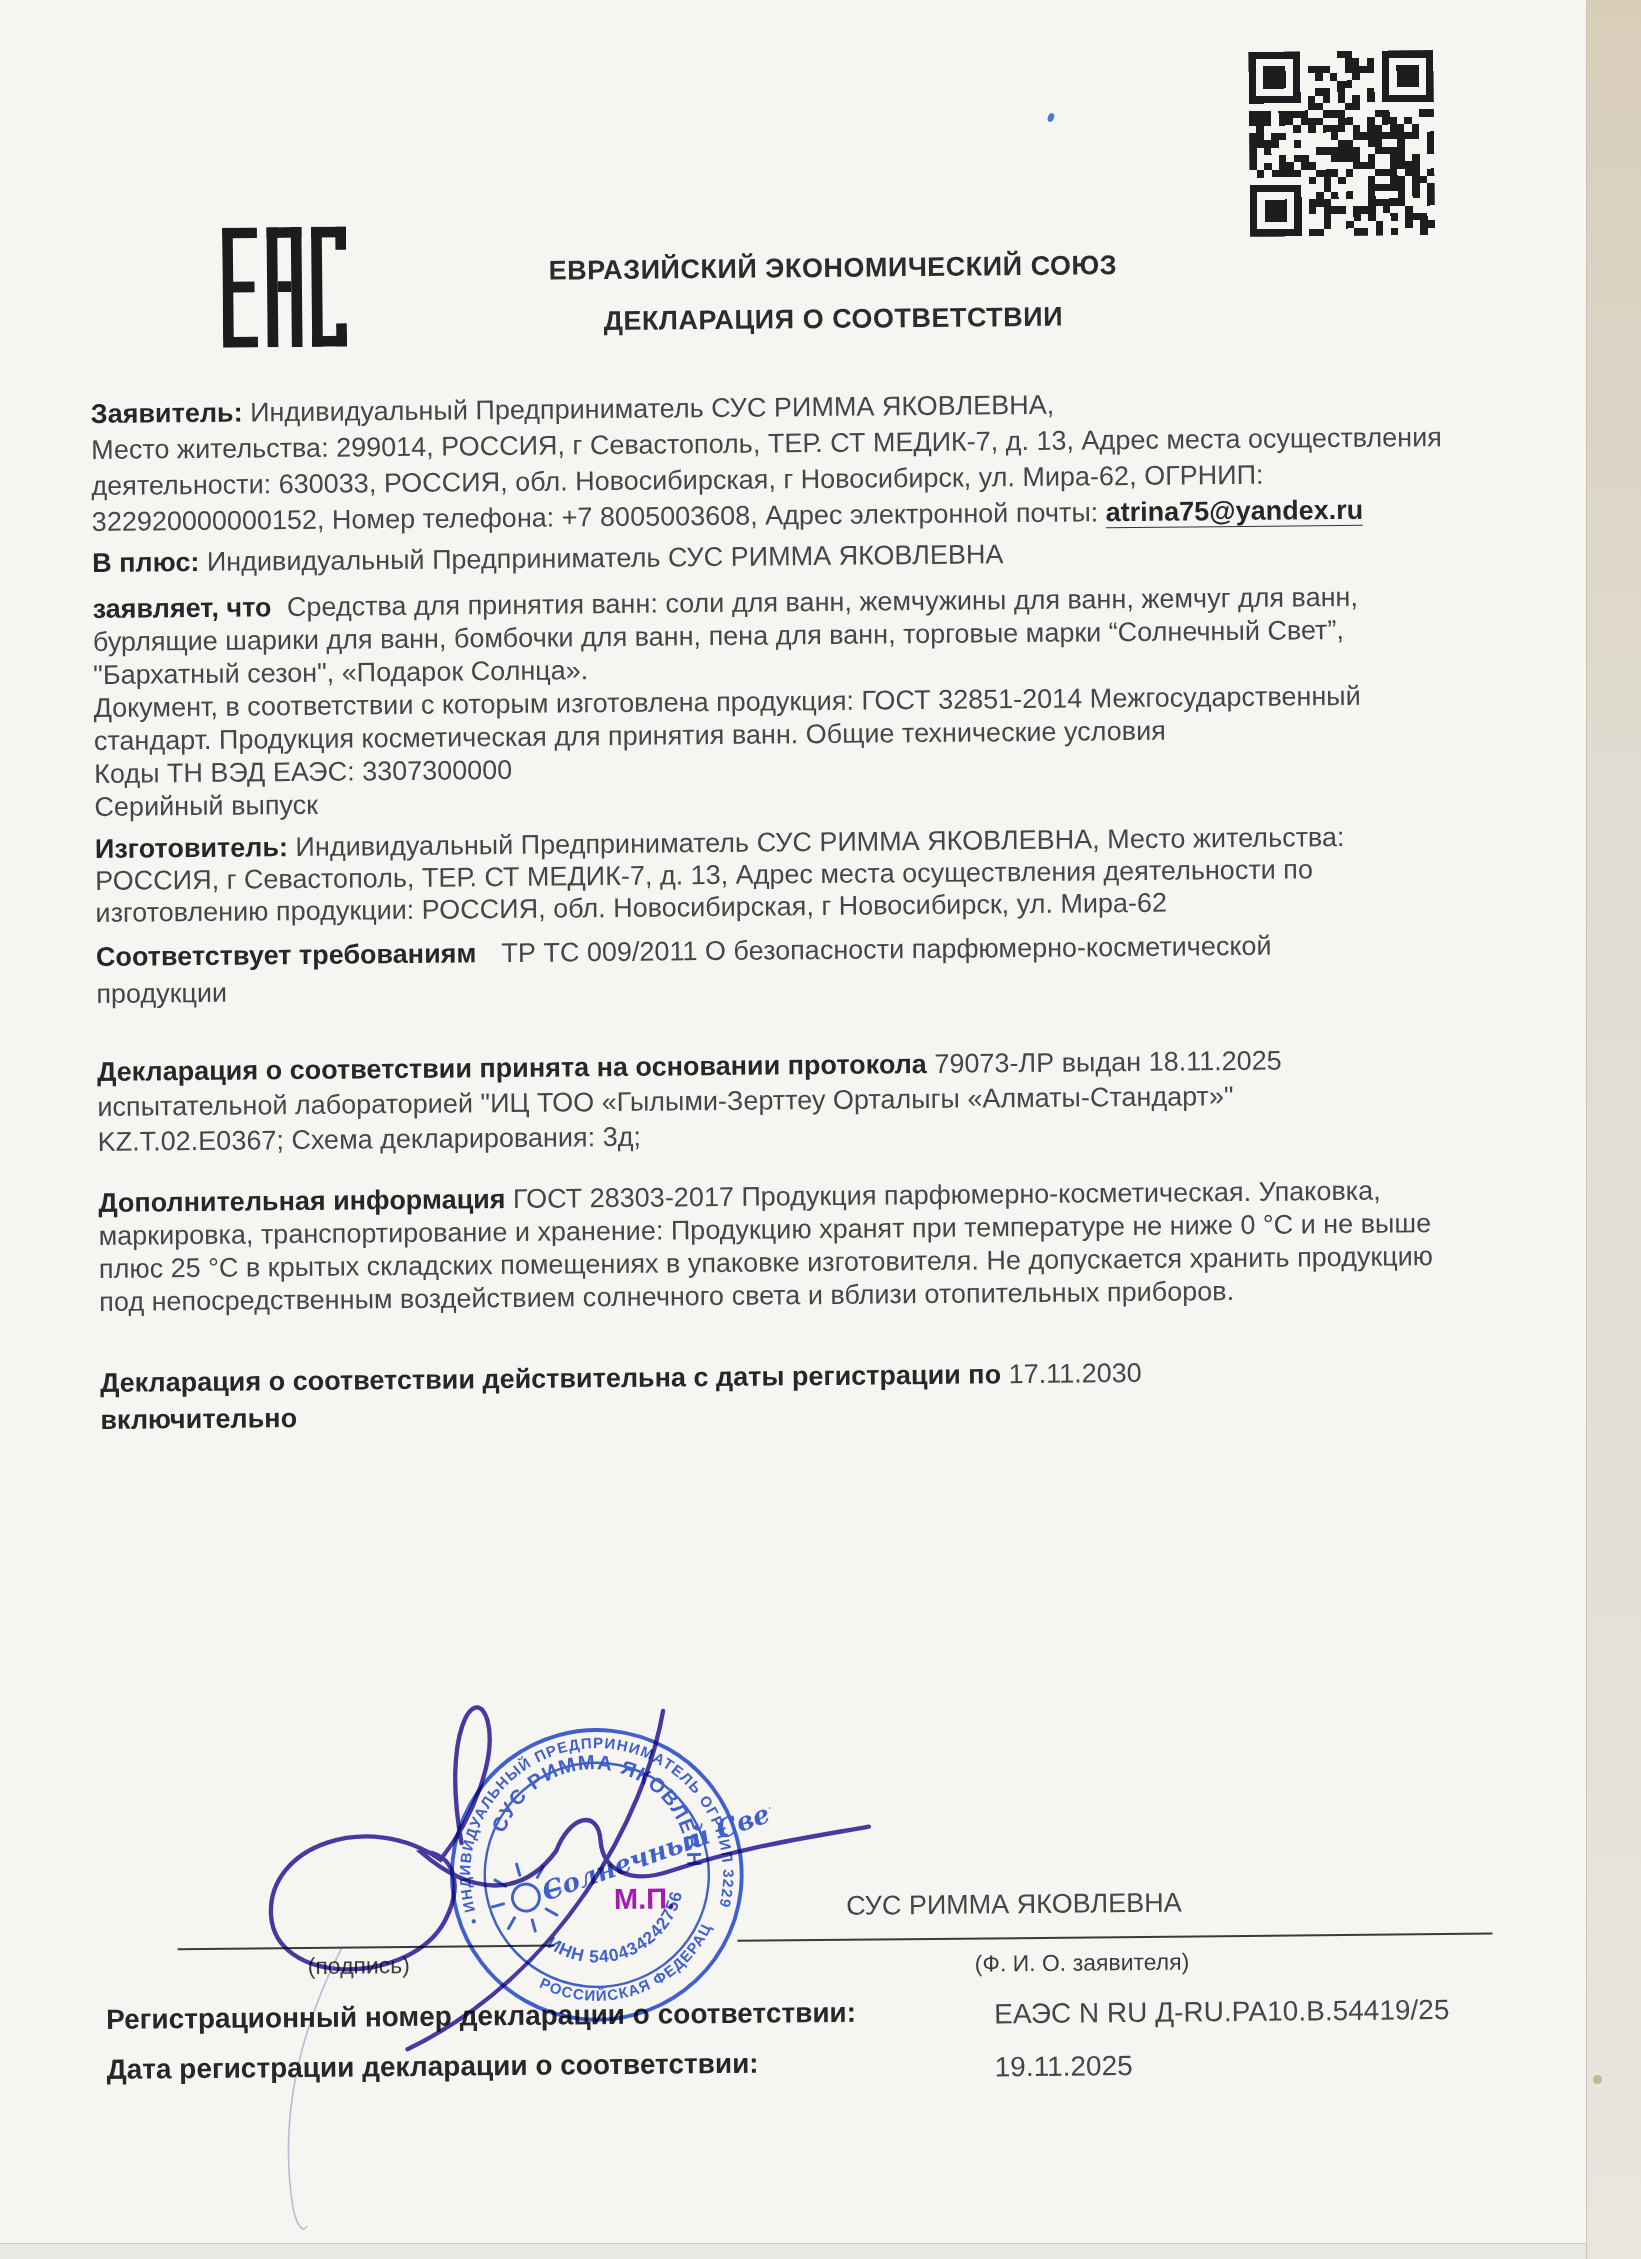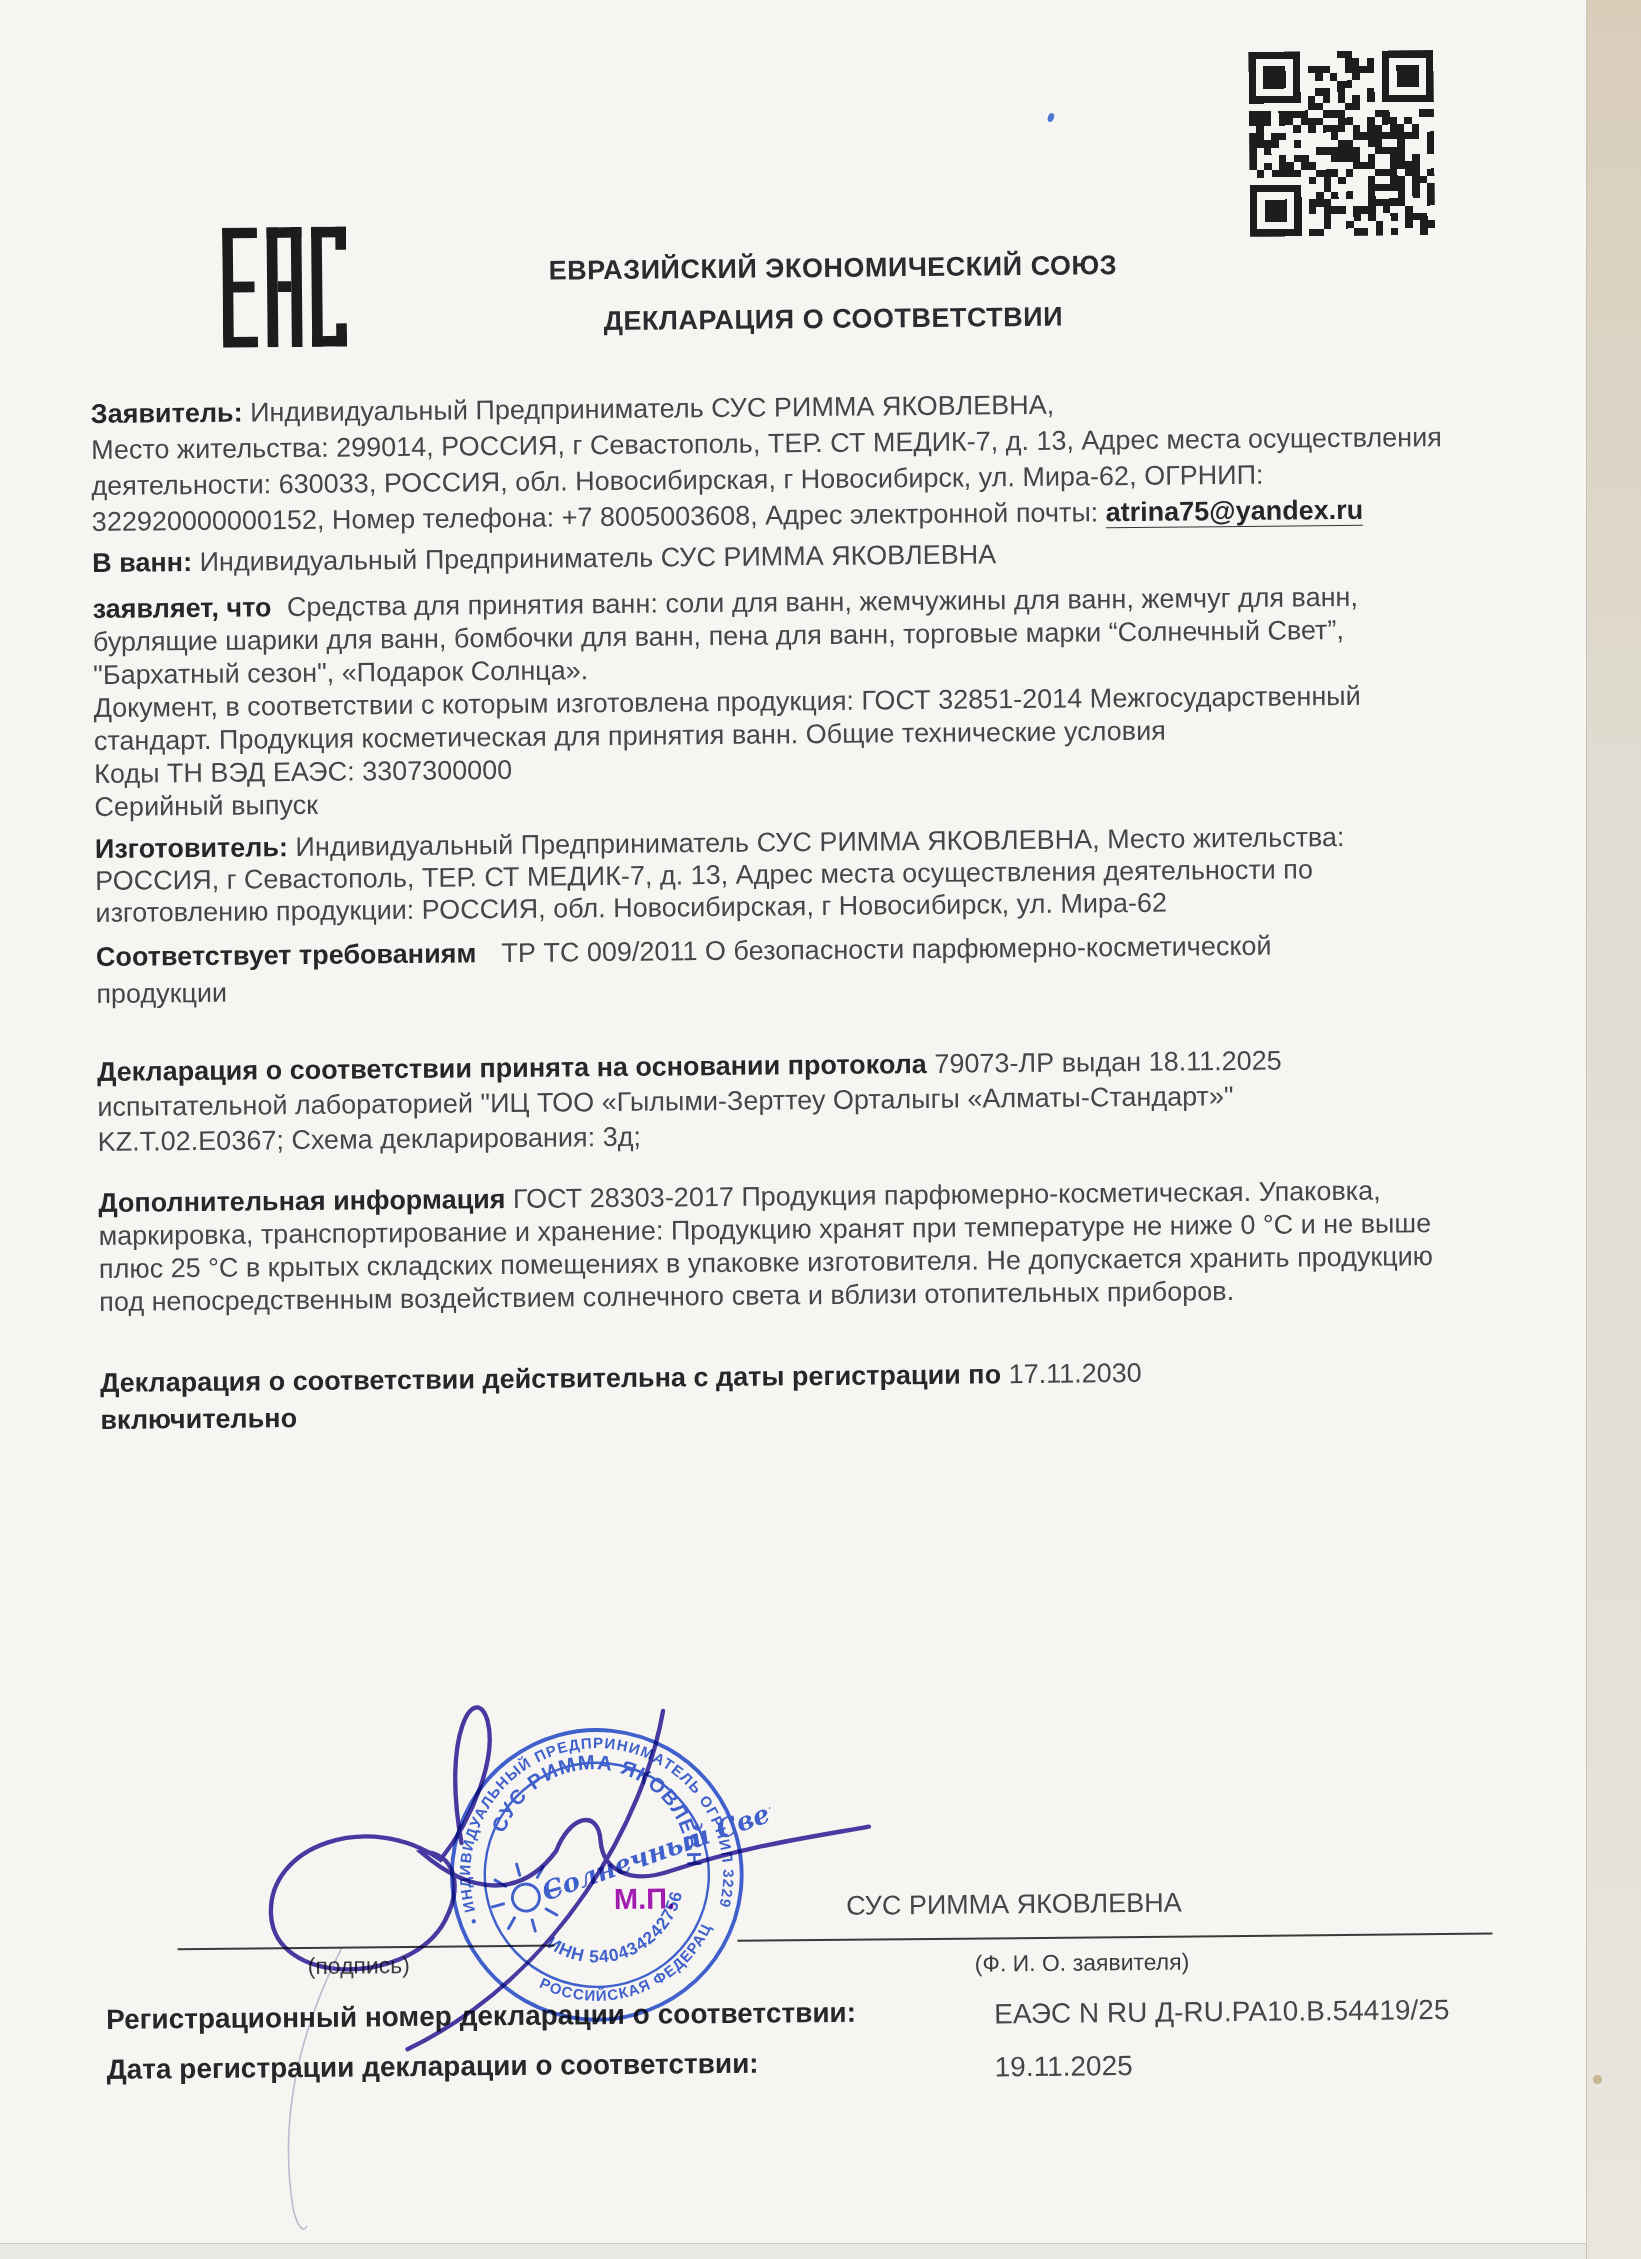--- a/index.html
+++ b/index.html
@@ -101,21 +101,21 @@
   </div>
 
   <p class="para p-applicant">
     <span class="line"><b>Заявитель:</b> <span>Индивидуальный Предприниматель СУС РИММА ЯКОВЛЕВНА,</span></span>
     <span class="line">Место жительства: 299014, РОССИЯ, г Севастополь, ТЕР. СТ МЕДИК-7, д. 13, Адрес места осуществления</span>
     <span class="line">деятельности: 630033, РОССИЯ, обл. Новосибирская, г Новосибирск, ул. Мира-62, ОГРНИП:</span>
     <span class="line"><span>322920000000152, Номер телефона: +7 8005003608, Адрес электронной почты: </span><b class="email">atrina75@yandex.ru</b></span>
   </p>
 
   <p class="para p-inperson">
-    <span class="line"><b>В ванн:</b> <span>Индивидуальный Предприниматель СУС РИММА ЯКОВЛЕВНА</span></span>
+    <span class="line"><b>В плюс:</b> <span>Индивидуальный Предприниматель СУС РИММА ЯКОВЛЕВНА</span></span>
   </p>
 
   <p class="para p-declares">
     <span class="line"><b>заявляет, что</b><span>Средства для принятия ванн: соли для ванн, жемчужины для ванн, жемчуг для ванн,</span></span>
     <span class="line">бурлящие шарики для ванн, бомбочки для ванн, пена для ванн, торговые марки “Солнечный Свет”,</span>
     <span class="line">"Бархатный сезон", «Подарок Солнца».</span>
     <span class="line">Документ, в соответствии с которым изготовлена продукция: ГОСТ 32851-2014 Межгосударственный</span>
     <span class="line">стандарт. Продукция косметическая для принятия ванн. Общие технические условия</span>
     <span class="line">Коды ТН ВЭД ЕАЭС: 3307300000</span>
     <span class="line">Серийный выпуск</span>

